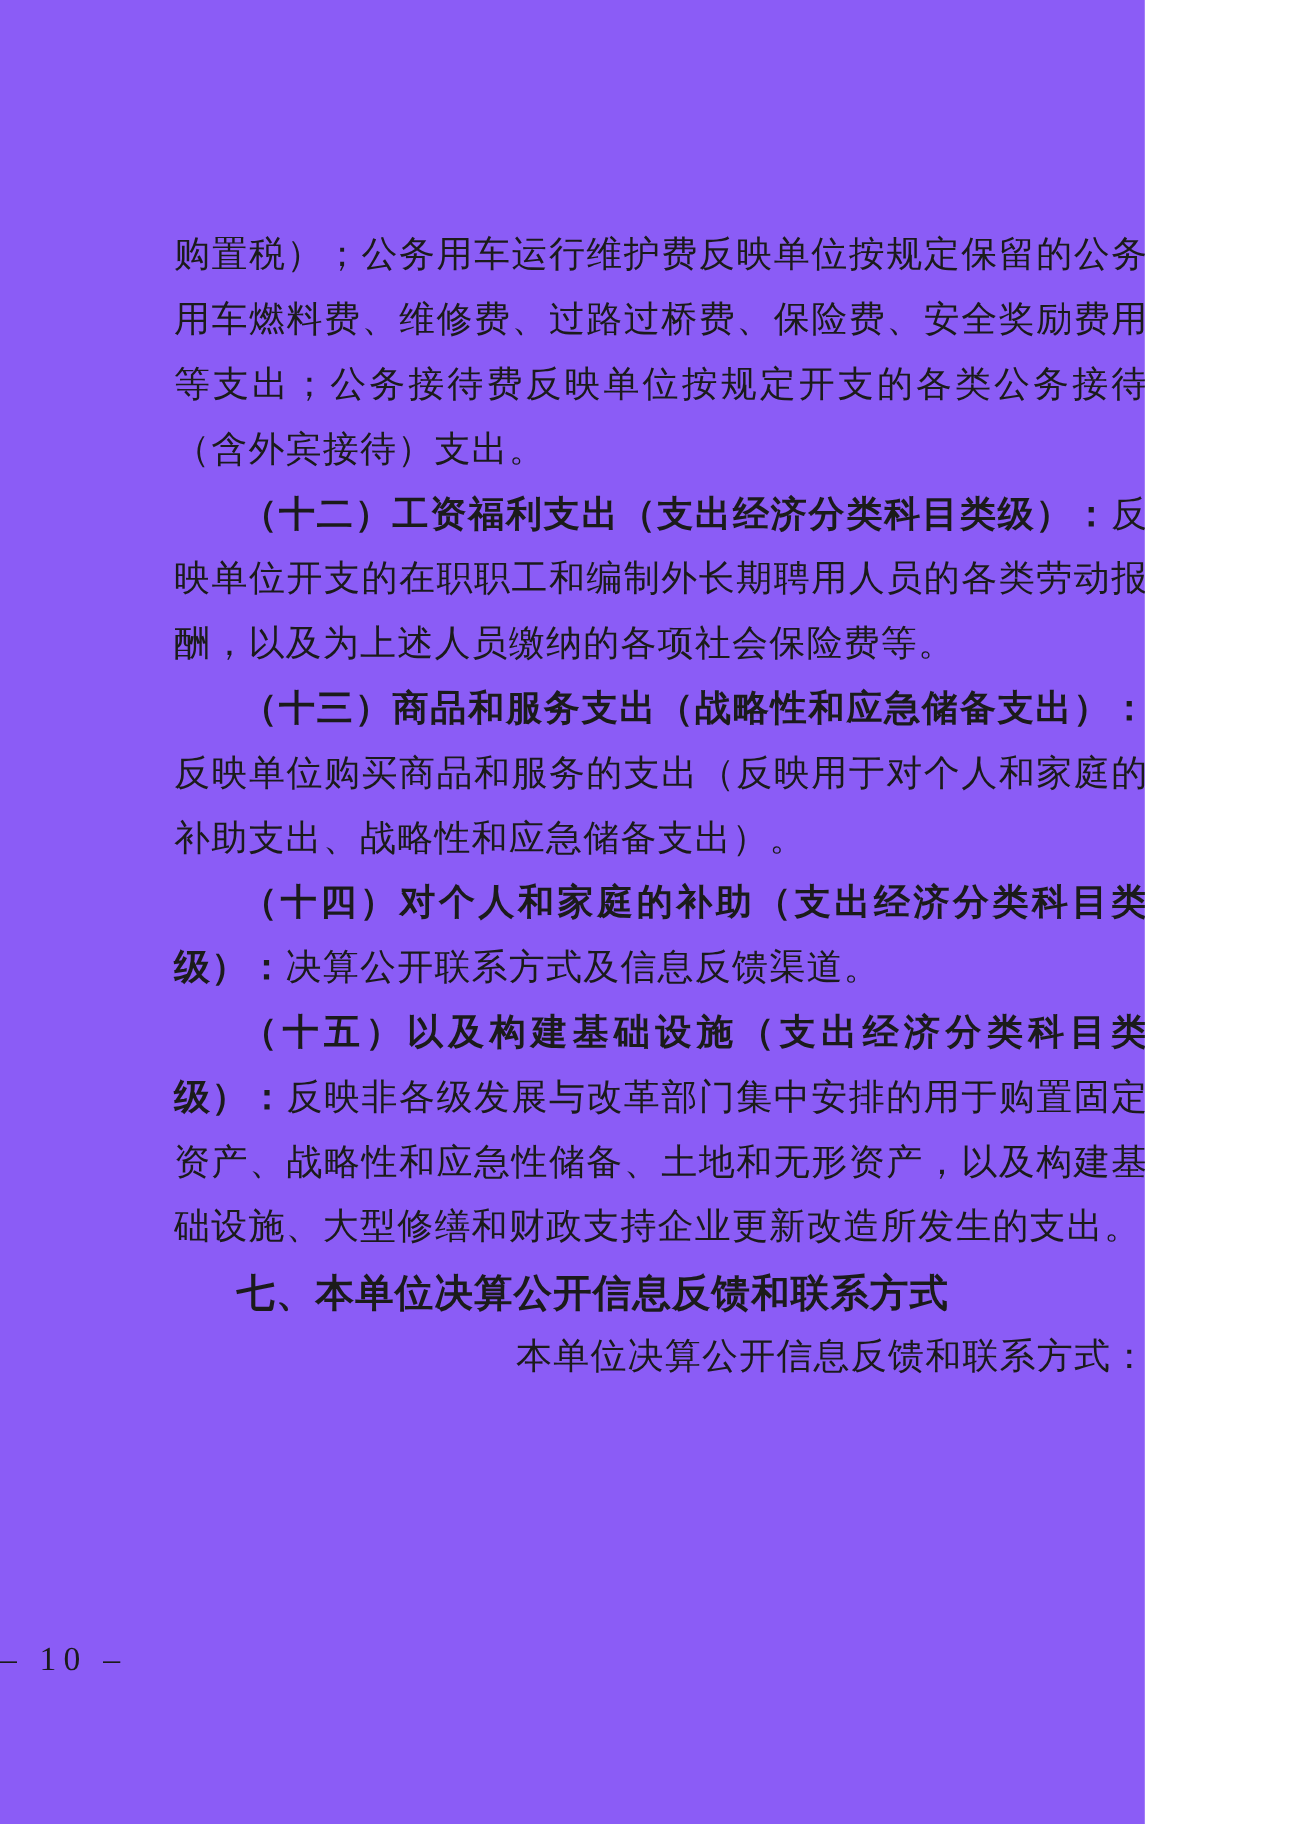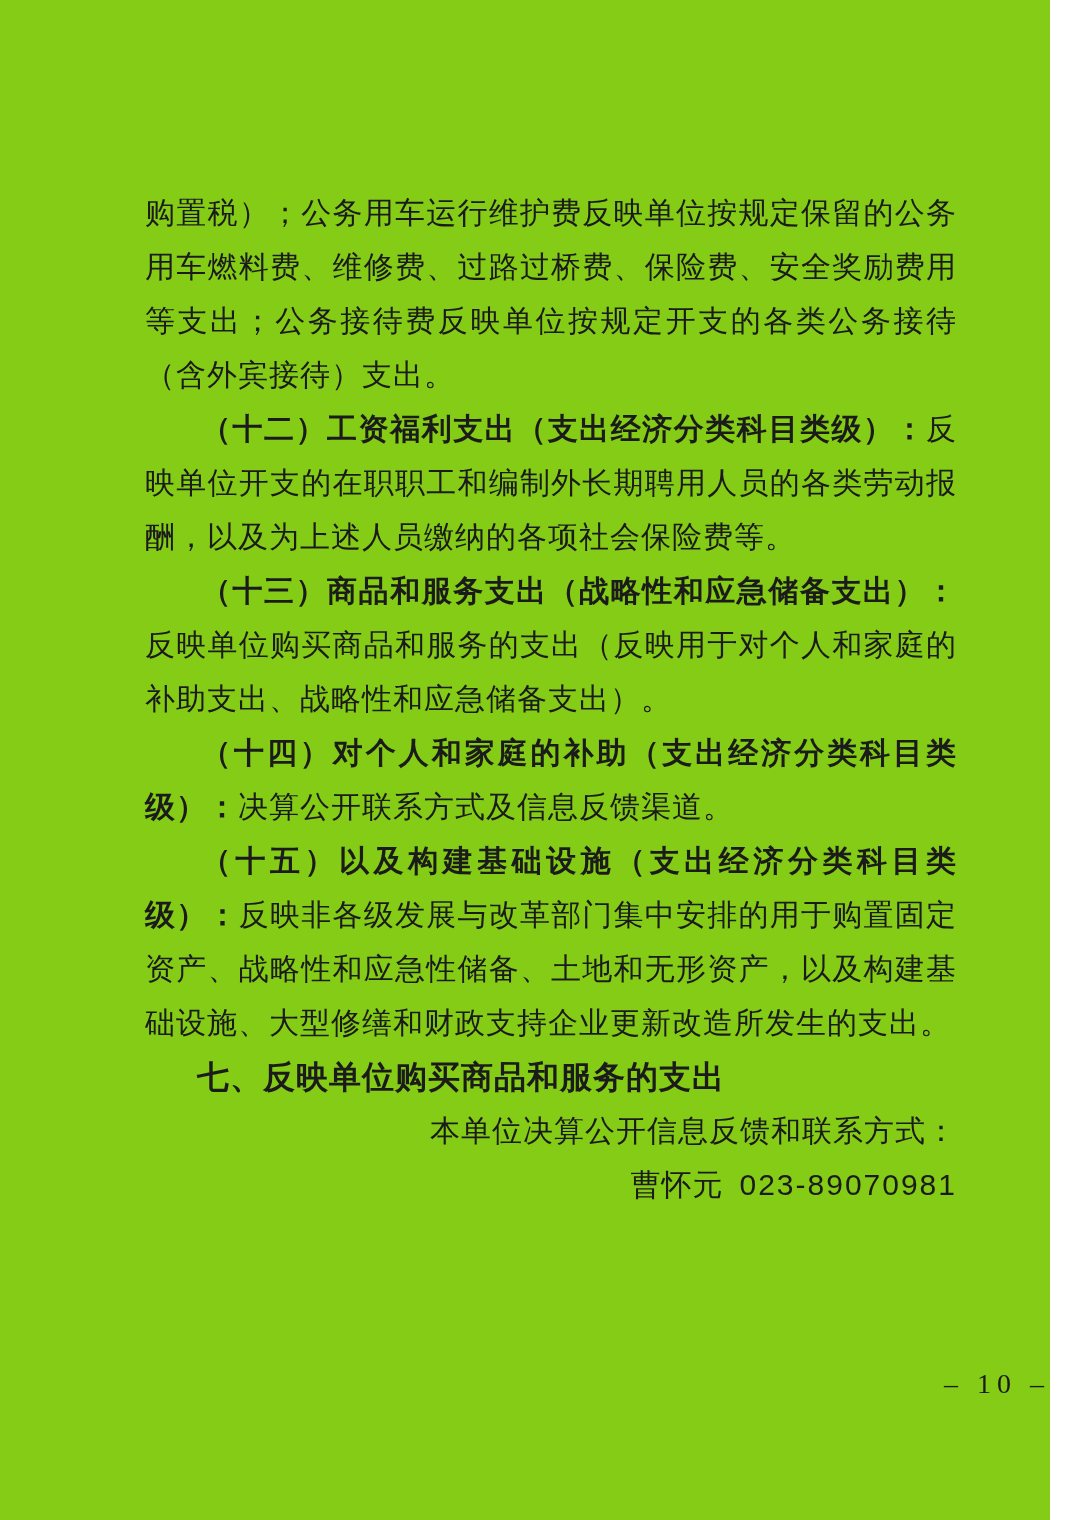--- a/index.html
+++ b/index.html
@@ -2,23 +2,23 @@
 <html><head>
 <meta charset="utf-8">
 <style>
   html, body {
     margin: 0;
     padding: 0;
     background: #ffffff;
   }
   .page {
     position: relative;
-    width: 1050px;
+    width: 954px;
     height: 1520px;
-    background: #84cc16;
+    background: #8b5cf6;
     color: #1b1b1b;
     font-family: "Liberation Serif", serif;
     overflow: hidden;
   }
   .content {
     position: absolute;
     left: 145px;
     top: 186px;
     width: 812px;
   }
@@ -56,21 +56,21 @@
   .phone {
     font-family: "Liberation Sans", sans-serif;
     margin-left: 16px;
     letter-spacing: 2px;
   }
   .footer {
     position: absolute;
     left: 0;
     right: 0;
     top: 1368px;
-    text-align: right;
+    text-align: left;
     font-size: 28px;
     letter-spacing: 6px;
     color: #1b1b1b;
   }
 </style>
 </head>
 <body>
 
 <div class="page">
   <div class="content">
@@ -78,22 +78,21 @@
     <p class="para"><b class="lead"></b><span>购置税）；公务用车运行维护费反映单位按规定保留的公务用车燃料费、维修费、过路过桥费、保险费、安全奖励费用等支出；公务接待费反映单位按规定开支的各类公务接待（含外宾接待）支出。</span></p>
 
     <p class="para indent"><b class="lead">（十二）工资福利支出（支出经济分类科目类级）：</b><span>反映单位开支的在职职工和编制外长期聘用人员的各类劳动报酬，以及为上述人员缴纳的各项社会保险费等。</span></p>
 
     <p class="para indent"><b class="lead">（十三）商品和服务支出（战略性和应急储备支出）：</b><span>反映单位购买商品和服务的支出（反映用于对个人和家庭的补助支出、战略性和应急储备支出）。</span></p>
 
     <p class="para indent"><b class="lead">（十四）对个人和家庭的补助（支出经济分类科目类级）：</b><span>决算公开联系方式及信息反馈渠道。</span></p>
 
     <p class="para indent"><b class="lead">（十五）以及构建基础设施（支出经济分类科目类级）：</b><span>反映非各级发展与改革部门集中安排的用于购置固定资产、战略性和应急性储备、土地和无形资产，以及构建基础设施、大型修缮和财政支持企业更新改造所发生的支出。</span></p>
 
-    <p class="heading">七、反映单位购买商品和服务的支出</p>
+    <p class="heading">七、本单位决算公开信息反馈和联系方式</p>
 
     <p class="contact">本单位决算公开信息反馈和联系方式：</p>
 
-    <p class="contact"><span>曹怀元</span><span class="phone">023-89070981</span></p>
 
   </div>
 
   <div class="footer">– 10 –</div>
 </div>
 
 </body></html>

